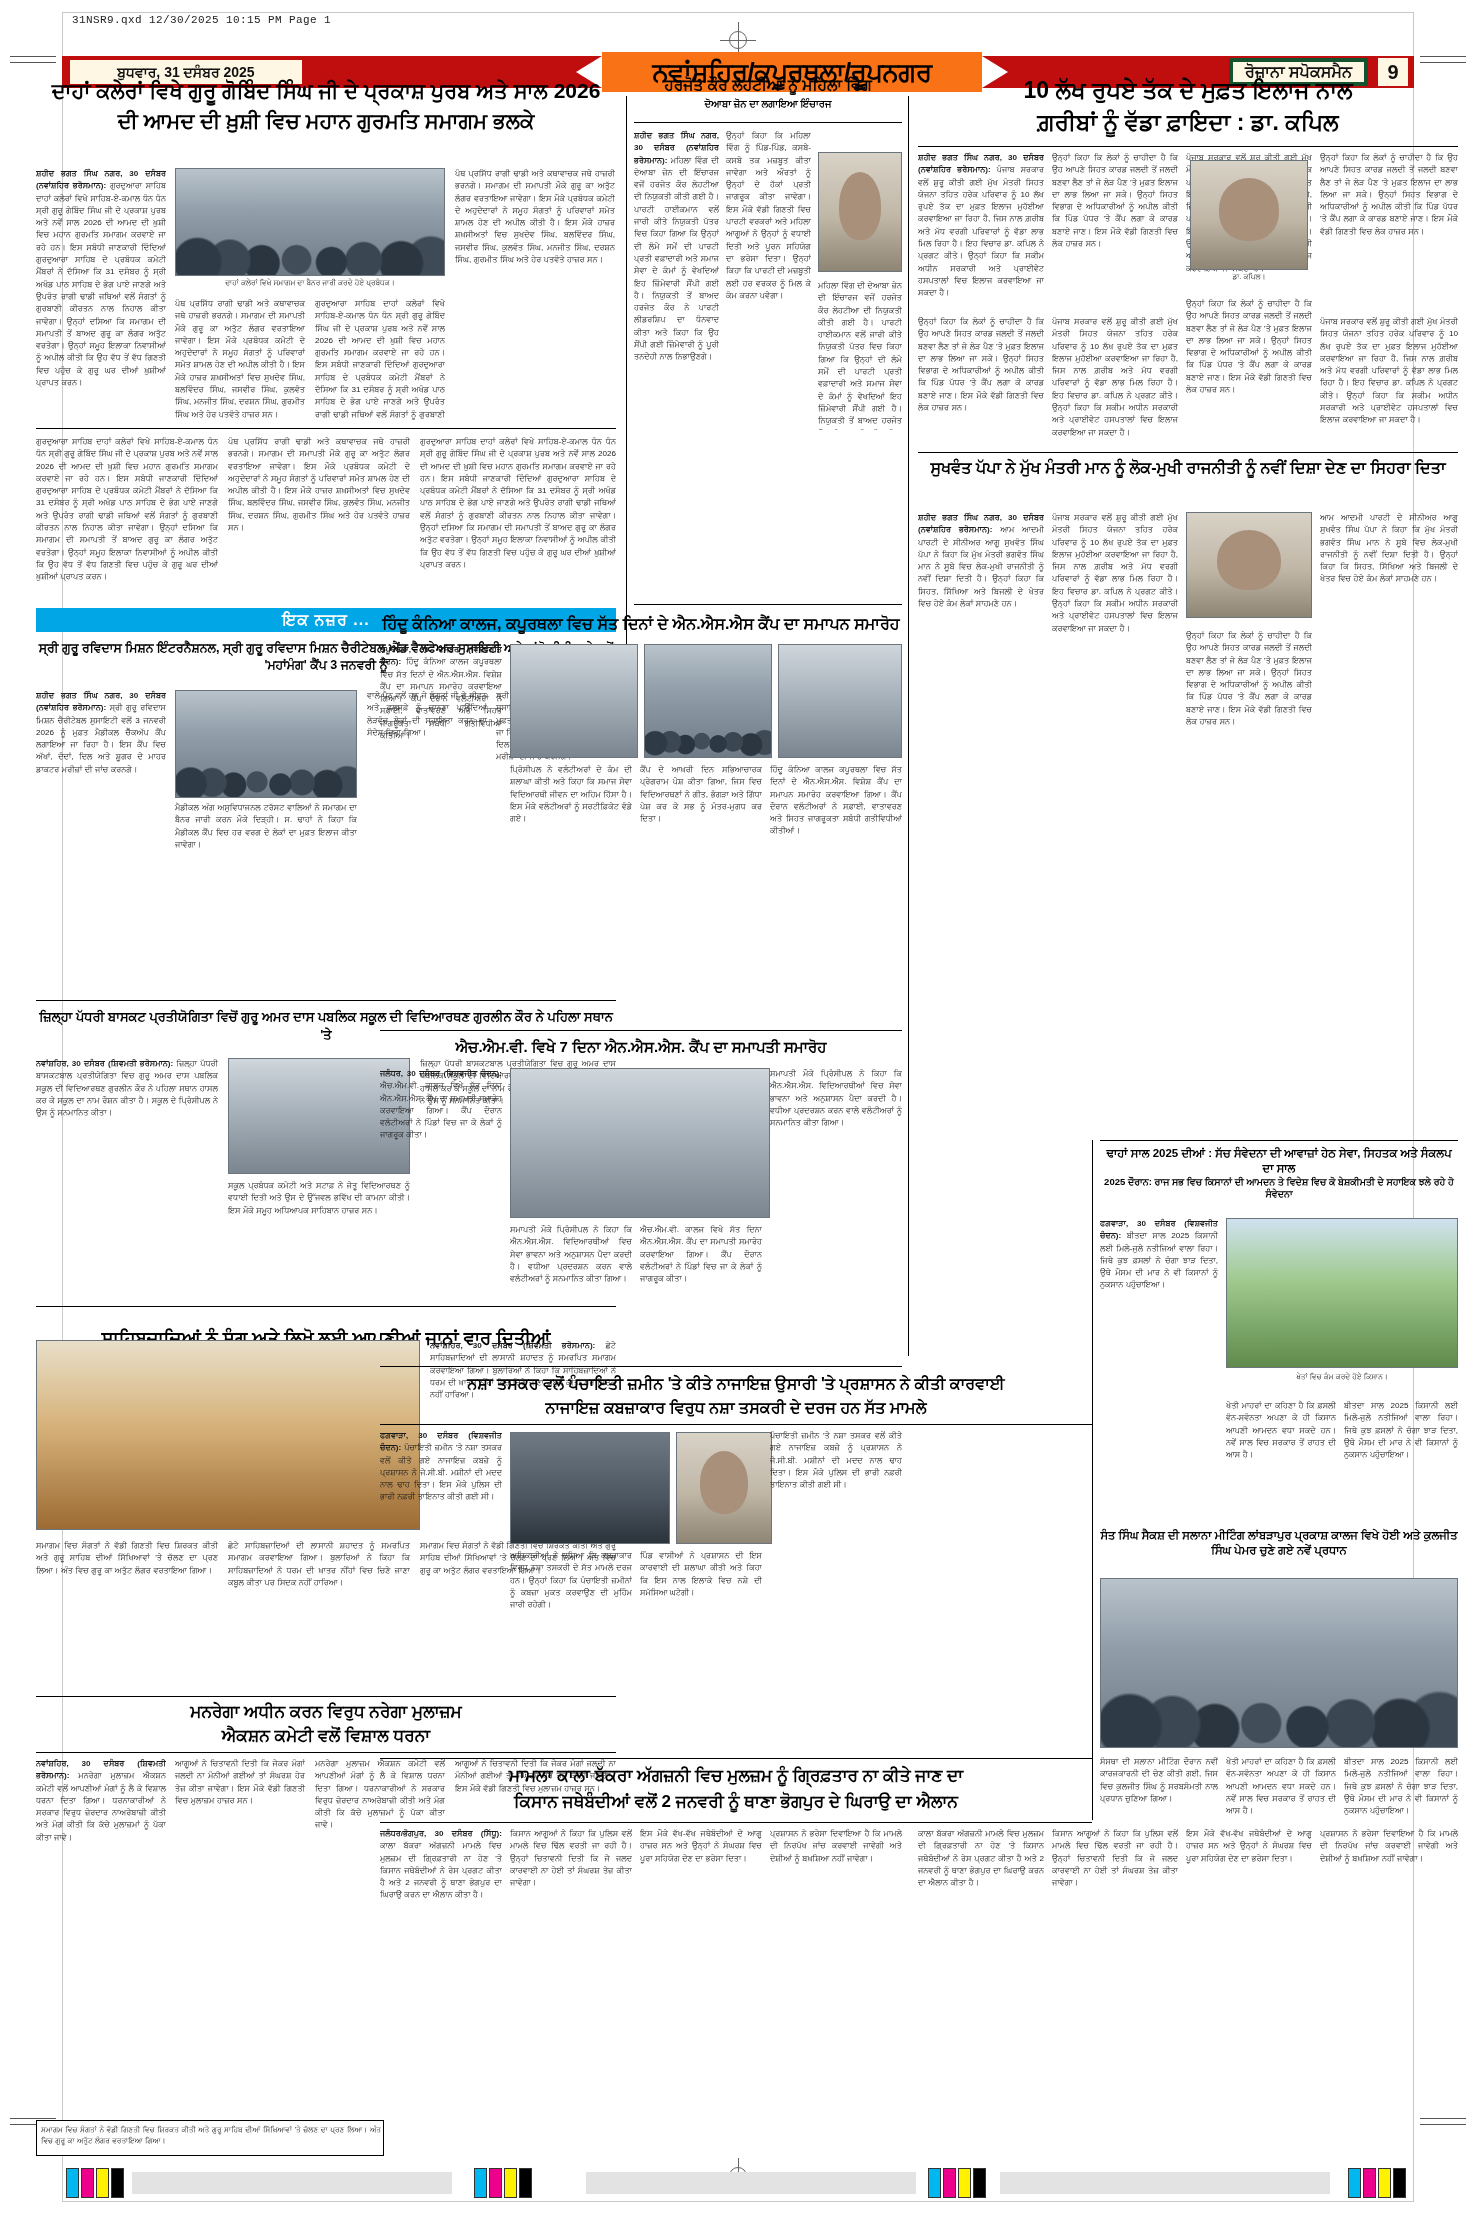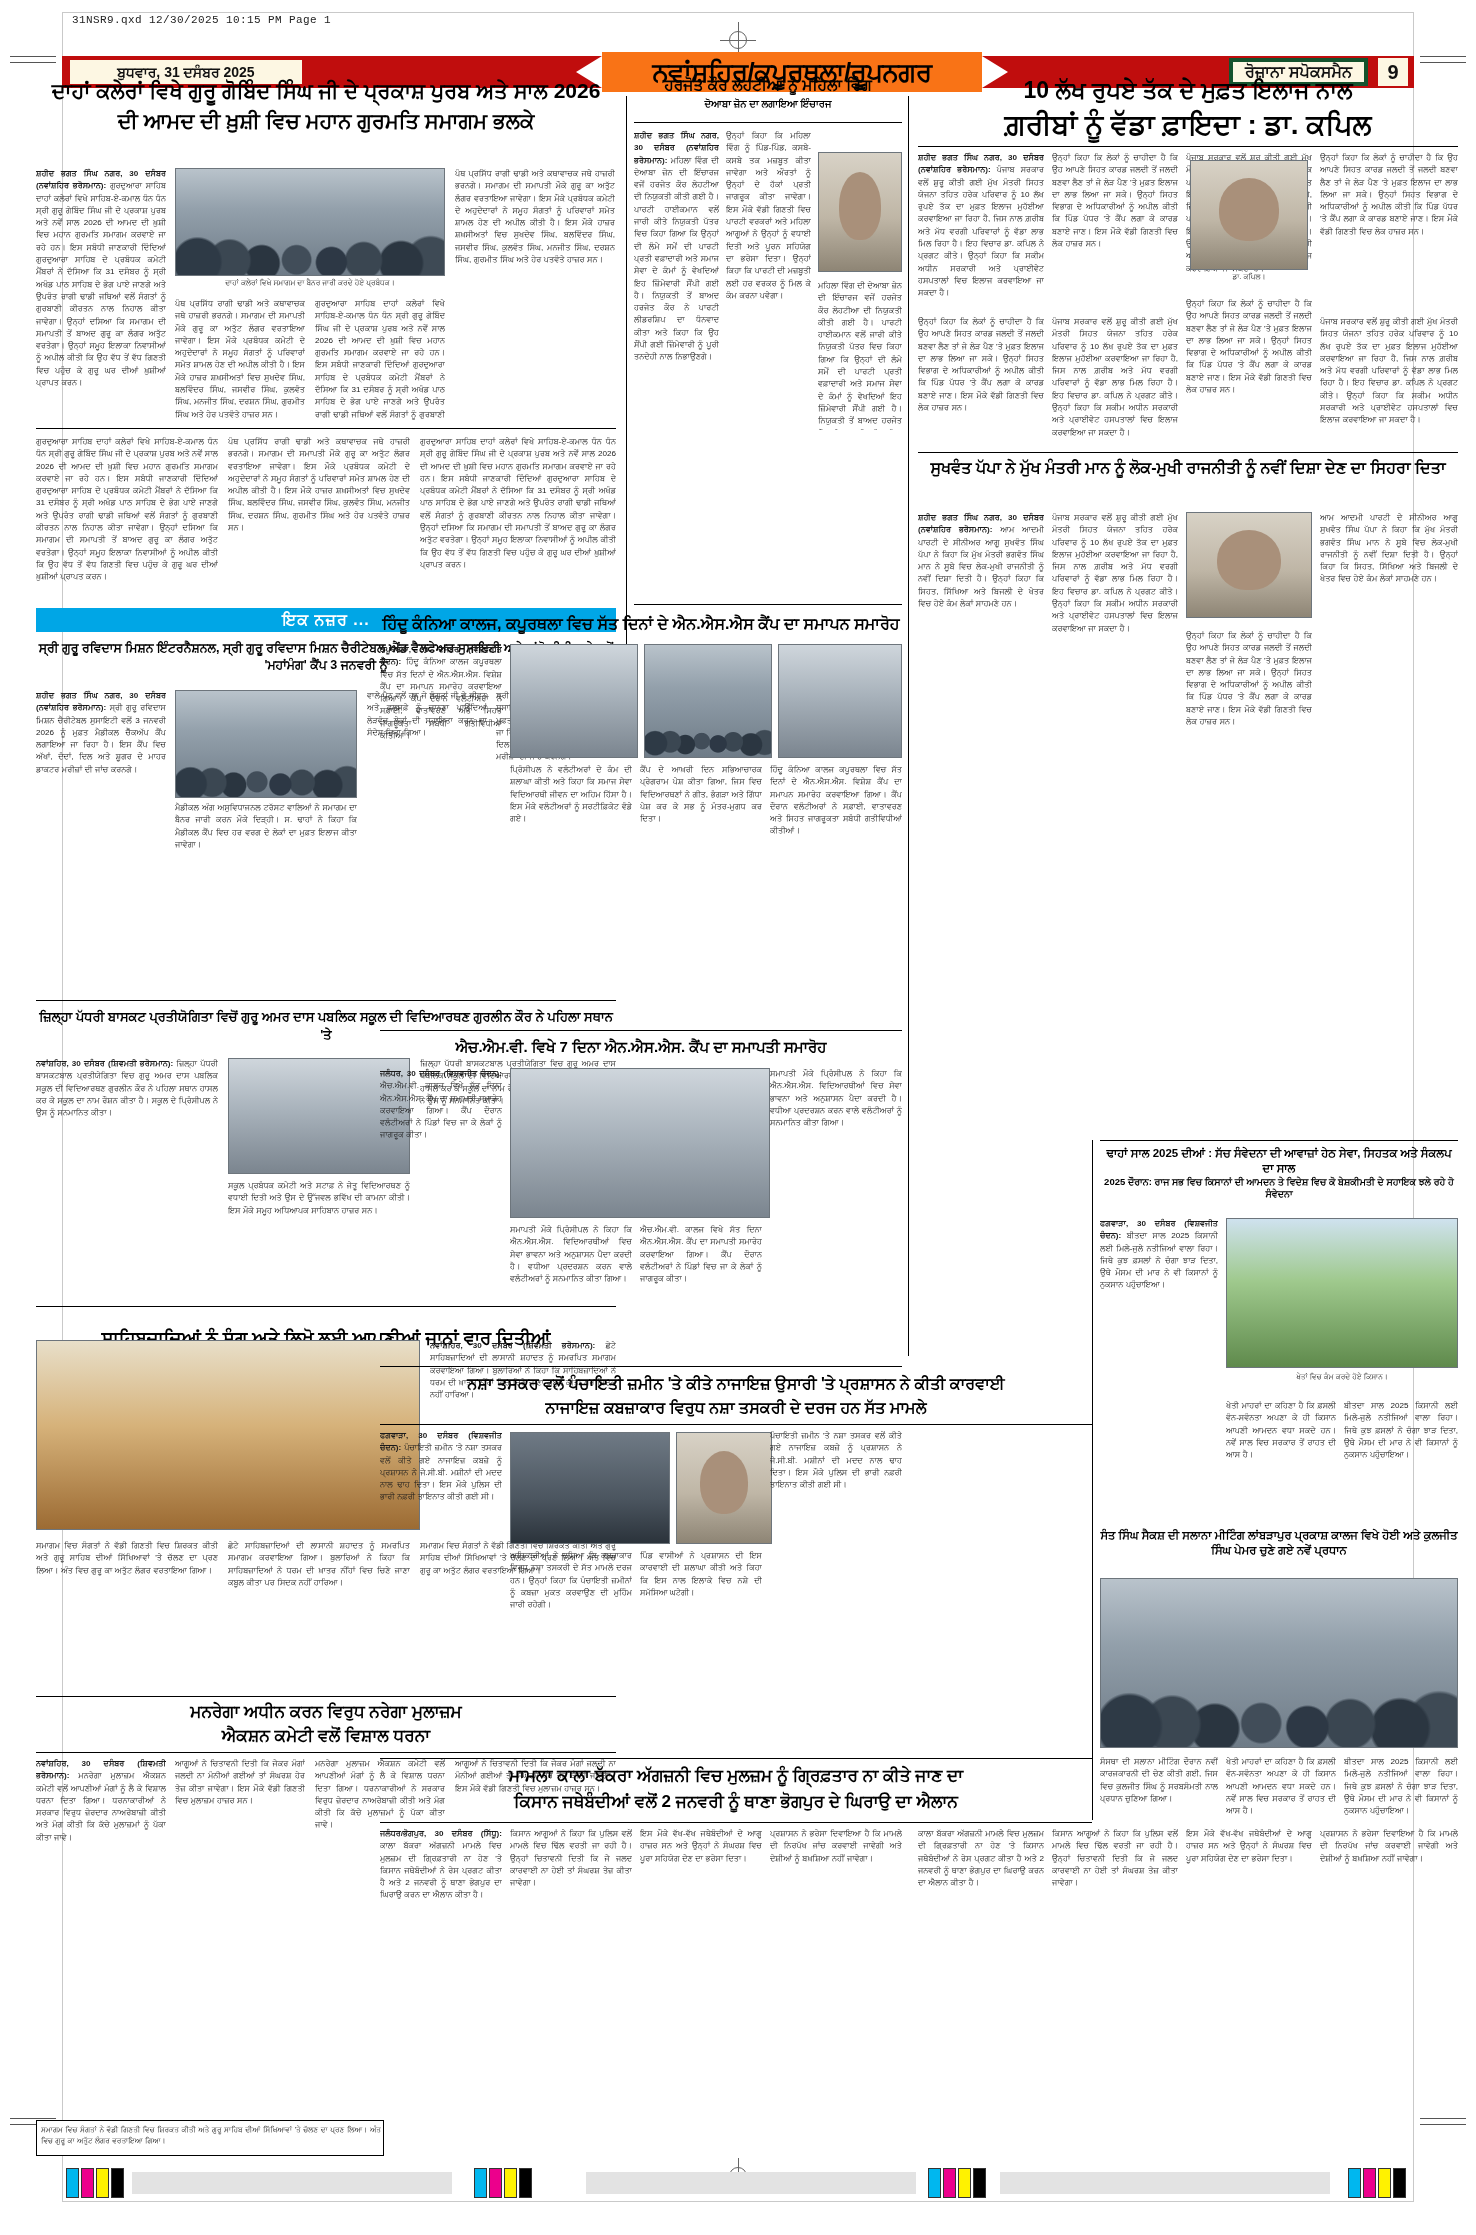--- a/index.html
+++ b/index.html
@@ -219,21 +219,21 @@
   <span>ਮਹਿਲਾ ਵਿੰਗ ਦੀ ਦੋਆਬਾ ਜ਼ੋਨ ਦੀ ਇੰਚਾਰਜ ਵਜੋਂ ਹਰਜੋਤ ਕੌਰ ਲੋਹਟੀਆ ਦੀ ਨਿਯੁਕਤੀ ਕੀਤੀ ਗਈ ਹੈ। ਪਾਰਟੀ ਹਾਈਕਮਾਨ ਵਲੋਂ ਜਾਰੀ ਕੀਤੇ ਨਿਯੁਕਤੀ ਪੱਤਰ ਵਿਚ ਕਿਹਾ ਗਿਆ ਕਿ ਉਨ੍ਹਾਂ ਦੀ ਲੰਮੇ ਸਮੇਂ ਦੀ ਪਾਰਟੀ ਪ੍ਰਤੀ ਵਫ਼ਾਦਾਰੀ ਅਤੇ ਸਮਾਜ ਸੇਵਾ ਦੇ ਕੰਮਾਂ ਨੂੰ ਵੇਖਦਿਆਂ ਇਹ ਜ਼ਿੰਮੇਵਾਰੀ ਸੌਂਪੀ ਗਈ ਹੈ। ਨਿਯੁਕਤੀ ਤੋਂ ਬਾਅਦ ਹਰਜੋਤ ਕੌਰ ਨੇ ਪਾਰਟੀ ਲੀਡਰਸ਼ਿਪ ਦਾ ਧੰਨਵਾਦ ਕੀਤਾ ਅਤੇ ਕਿਹਾ ਕਿ ਉਹ ਸੌਂਪੀ ਗਈ ਜ਼ਿੰਮੇਵਾਰੀ ਨੂੰ ਪੂਰੀ ਤਨਦੇਹੀ ਨਾਲ ਨਿਭਾਉਣਗੇ।</span>
 </div>
 <div class="body-col" style="position:absolute; left:726px; top:130px; width:85px; height:300px;">ਉਨ੍ਹਾਂ ਕਿਹਾ ਕਿ ਮਹਿਲਾ ਵਿੰਗ ਨੂੰ ਪਿੰਡ-ਪਿੰਡ, ਕਸਬੇ-ਕਸਬੇ ਤਕ ਮਜ਼ਬੂਤ ਕੀਤਾ ਜਾਵੇਗਾ ਅਤੇ ਔਰਤਾਂ ਨੂੰ ਉਨ੍ਹਾਂ ਦੇ ਹੱਕਾਂ ਪ੍ਰਤੀ ਜਾਗਰੂਕ ਕੀਤਾ ਜਾਵੇਗਾ। ਇਸ ਮੌਕੇ ਵੱਡੀ ਗਿਣਤੀ ਵਿਚ ਪਾਰਟੀ ਵਰਕਰਾਂ ਅਤੇ ਮਹਿਲਾ ਆਗੂਆਂ ਨੇ ਉਨ੍ਹਾਂ ਨੂੰ ਵਧਾਈ ਦਿਤੀ ਅਤੇ ਪੂਰਨ ਸਹਿਯੋਗ ਦਾ ਭਰੋਸਾ ਦਿਤਾ। ਉਨ੍ਹਾਂ ਕਿਹਾ ਕਿ ਪਾਰਟੀ ਦੀ ਮਜ਼ਬੂਤੀ ਲਈ ਹਰ ਵਰਕਰ ਨੂੰ ਮਿਲ ਕੇ ਕੰਮ ਕਰਨਾ ਪਵੇਗਾ।</div>
 <div class="body-col" style="position:absolute; left:818px; top:280px; width:84px; height:150px;">ਮਹਿਲਾ ਵਿੰਗ ਦੀ ਦੋਆਬਾ ਜ਼ੋਨ ਦੀ ਇੰਚਾਰਜ ਵਜੋਂ ਹਰਜੋਤ ਕੌਰ ਲੋਹਟੀਆ ਦੀ ਨਿਯੁਕਤੀ ਕੀਤੀ ਗਈ ਹੈ। ਪਾਰਟੀ ਹਾਈਕਮਾਨ ਵਲੋਂ ਜਾਰੀ ਕੀਤੇ ਨਿਯੁਕਤੀ ਪੱਤਰ ਵਿਚ ਕਿਹਾ ਗਿਆ ਕਿ ਉਨ੍ਹਾਂ ਦੀ ਲੰਮੇ ਸਮੇਂ ਦੀ ਪਾਰਟੀ ਪ੍ਰਤੀ ਵਫ਼ਾਦਾਰੀ ਅਤੇ ਸਮਾਜ ਸੇਵਾ ਦੇ ਕੰਮਾਂ ਨੂੰ ਵੇਖਦਿਆਂ ਇਹ ਜ਼ਿੰਮੇਵਾਰੀ ਸੌਂਪੀ ਗਈ ਹੈ। ਨਿਯੁਕਤੀ ਤੋਂ ਬਾਅਦ ਹਰਜੋਤ ਕੌਰ ਨੇ ਪਾਰਟੀ ਲੀਡਰਸ਼ਿਪ ਦਾ ਧੰਨਵਾਦ ਕੀਤਾ ਅਤੇ ਕਿਹਾ ਕਿ ਉਹ ਸੌਂਪੀ ਗਈ ਜ਼ਿੰਮੇਵਾਰੀ ਨੂੰ ਪੂਰੀ ਤਨਦੇਹੀ ਨਾਲ ਨਿਭਾਉਣਗੇ।</div>
 
 <div class="photo" style="left:818px; top:152px; width:84px; height:120px;">
   <div class="ph-portrait"></div>
 </div>
 
 <div class="hl" style="position:absolute; left:918px; top:76px; width:540px; font-size:23px;">10 ਲੱਖ ਰੁਪਏ ਤੱਕ ਦੇ ਮੁਫ਼ਤ ਇਲਾਜ ਨਾਲ</div>
-<div class="hl" style="position:absolute; left:918px; top:108px; width:540px; font-size:28px;">ਗ਼ਰੀਬਾਂ ਨੂੰ ਵੱਡਾ ਫ਼ਾਇਦਾ : ਡਾ. ਕਪਿਲ</div>
+<div class="hl" style="position:absolute; left:918px; top:108px; width:540px; font-size:23px;">ਗ਼ਰੀਬਾਂ ਨੂੰ ਵੱਡਾ ਫ਼ਾਇਦਾ : ਡਾ. ਕਪਿਲ</div>
 <div class="rule hrule" style="left:918px; top:146px; width:540px;"></div>
 
 <div class="body-col" style="position:absolute; left:918px; top:152px; width:126px; height:160px;">
   <b>ਸ਼ਹੀਦ ਭਗਤ ਸਿੰਘ ਨਗਰ, 30 ਦਸੰਬਰ (ਨਵਾਂਸ਼ਹਿਰ ਭਰੋਸਮਾਨ):</b>
   <span>ਪੰਜਾਬ ਸਰਕਾਰ ਵਲੋਂ ਸ਼ੁਰੂ ਕੀਤੀ ਗਈ ਮੁੱਖ ਮੰਤਰੀ ਸਿਹਤ ਯੋਜਨਾ ਤਹਿਤ ਹਰੇਕ ਪਰਿਵਾਰ ਨੂੰ 10 ਲੱਖ ਰੁਪਏ ਤੱਕ ਦਾ ਮੁਫ਼ਤ ਇਲਾਜ ਮੁਹੱਈਆ ਕਰਵਾਇਆ ਜਾ ਰਿਹਾ ਹੈ, ਜਿਸ ਨਾਲ ਗ਼ਰੀਬ ਅਤੇ ਮੱਧ ਵਰਗੀ ਪਰਿਵਾਰਾਂ ਨੂੰ ਵੱਡਾ ਲਾਭ ਮਿਲ ਰਿਹਾ ਹੈ। ਇਹ ਵਿਚਾਰ ਡਾ. ਕਪਿਲ ਨੇ ਪ੍ਰਗਟ ਕੀਤੇ। ਉਨ੍ਹਾਂ ਕਿਹਾ ਕਿ ਸਕੀਮ ਅਧੀਨ ਸਰਕਾਰੀ ਅਤੇ ਪ੍ਰਾਈਵੇਟ ਹਸਪਤਾਲਾਂ ਵਿਚ ਇਲਾਜ ਕਰਵਾਇਆ ਜਾ ਸਕਦਾ ਹੈ।</span>
 </div>
 <div class="body-col" style="position:absolute; left:1052px; top:152px; width:126px; height:160px;">ਉਨ੍ਹਾਂ ਕਿਹਾ ਕਿ ਲੋਕਾਂ ਨੂੰ ਚਾਹੀਦਾ ਹੈ ਕਿ ਉਹ ਆਪਣੇ ਸਿਹਤ ਕਾਰਡ ਜਲਦੀ ਤੋਂ ਜਲਦੀ ਬਣਵਾ ਲੈਣ ਤਾਂ ਜੋ ਲੋੜ ਪੈਣ 'ਤੇ ਮੁਫ਼ਤ ਇਲਾਜ ਦਾ ਲਾਭ ਲਿਆ ਜਾ ਸਕੇ। ਉਨ੍ਹਾਂ ਸਿਹਤ ਵਿਭਾਗ ਦੇ ਅਧਿਕਾਰੀਆਂ ਨੂੰ ਅਪੀਲ ਕੀਤੀ ਕਿ ਪਿੰਡ ਪੱਧਰ 'ਤੇ ਕੈਂਪ ਲਗਾ ਕੇ ਕਾਰਡ ਬਣਾਏ ਜਾਣ। ਇਸ ਮੌਕੇ ਵੱਡੀ ਗਿਣਤੀ ਵਿਚ ਲੋਕ ਹਾਜ਼ਰ ਸਨ।</div>
 <div class="body-col" style="position:absolute; left:1186px; top:152px; width:126px; height:160px;">ਪੰਜਾਬ ਸਰਕਾਰ ਵਲੋਂ ਸ਼ੁਰੂ ਕੀਤੀ ਗਈ ਮੁੱਖ ਮੰਤਰੀ ਸਿਹਤ ਯੋਜਨਾ ਤਹਿਤ ਹਰੇਕ ਪਰਿਵਾਰ ਨੂੰ 10 ਲੱਖ ਰੁਪਏ ਤੱਕ ਦਾ ਮੁਫ਼ਤ ਇਲਾਜ ਮੁਹੱਈਆ ਕਰਵਾਇਆ ਜਾ ਰਿਹਾ ਹੈ, ਜਿਸ ਨਾਲ ਗ਼ਰੀਬ ਅਤੇ ਮੱਧ ਵਰਗੀ ਪਰਿਵਾਰਾਂ ਨੂੰ ਵੱਡਾ ਲਾਭ ਮਿਲ ਰਿਹਾ ਹੈ। ਇਹ ਵਿਚਾਰ ਡਾ. ਕਪਿਲ ਨੇ ਪ੍ਰਗਟ ਕੀਤੇ। ਉਨ੍ਹਾਂ ਕਿਹਾ ਕਿ ਸਕੀਮ ਅਧੀਨ ਸਰਕਾਰੀ ਅਤੇ ਪ੍ਰਾਈਵੇਟ ਹਸਪਤਾਲਾਂ ਵਿਚ ਇਲਾਜ ਕਰਵਾਇਆ ਜਾ ਸਕਦਾ ਹੈ।</div>
 <div class="body-col" style="position:absolute; left:1320px; top:152px; width:138px; height:160px;">ਉਨ੍ਹਾਂ ਕਿਹਾ ਕਿ ਲੋਕਾਂ ਨੂੰ ਚਾਹੀਦਾ ਹੈ ਕਿ ਉਹ ਆਪਣੇ ਸਿਹਤ ਕਾਰਡ ਜਲਦੀ ਤੋਂ ਜਲਦੀ ਬਣਵਾ ਲੈਣ ਤਾਂ ਜੋ ਲੋੜ ਪੈਣ 'ਤੇ ਮੁਫ਼ਤ ਇਲਾਜ ਦਾ ਲਾਭ ਲਿਆ ਜਾ ਸਕੇ। ਉਨ੍ਹਾਂ ਸਿਹਤ ਵਿਭਾਗ ਦੇ ਅਧਿਕਾਰੀਆਂ ਨੂੰ ਅਪੀਲ ਕੀਤੀ ਕਿ ਪਿੰਡ ਪੱਧਰ 'ਤੇ ਕੈਂਪ ਲਗਾ ਕੇ ਕਾਰਡ ਬਣਾਏ ਜਾਣ। ਇਸ ਮੌਕੇ ਵੱਡੀ ਗਿਣਤੀ ਵਿਚ ਲੋਕ ਹਾਜ਼ਰ ਸਨ।</div>
 

